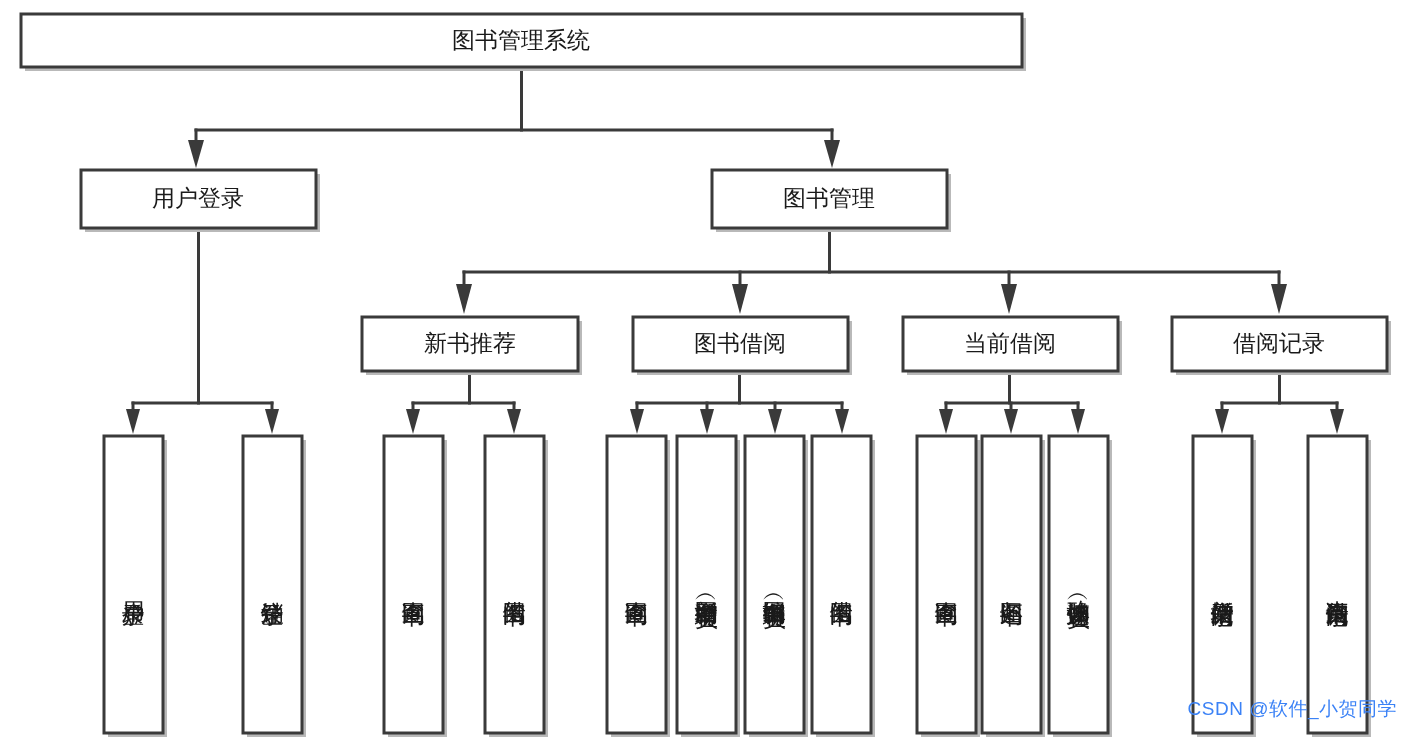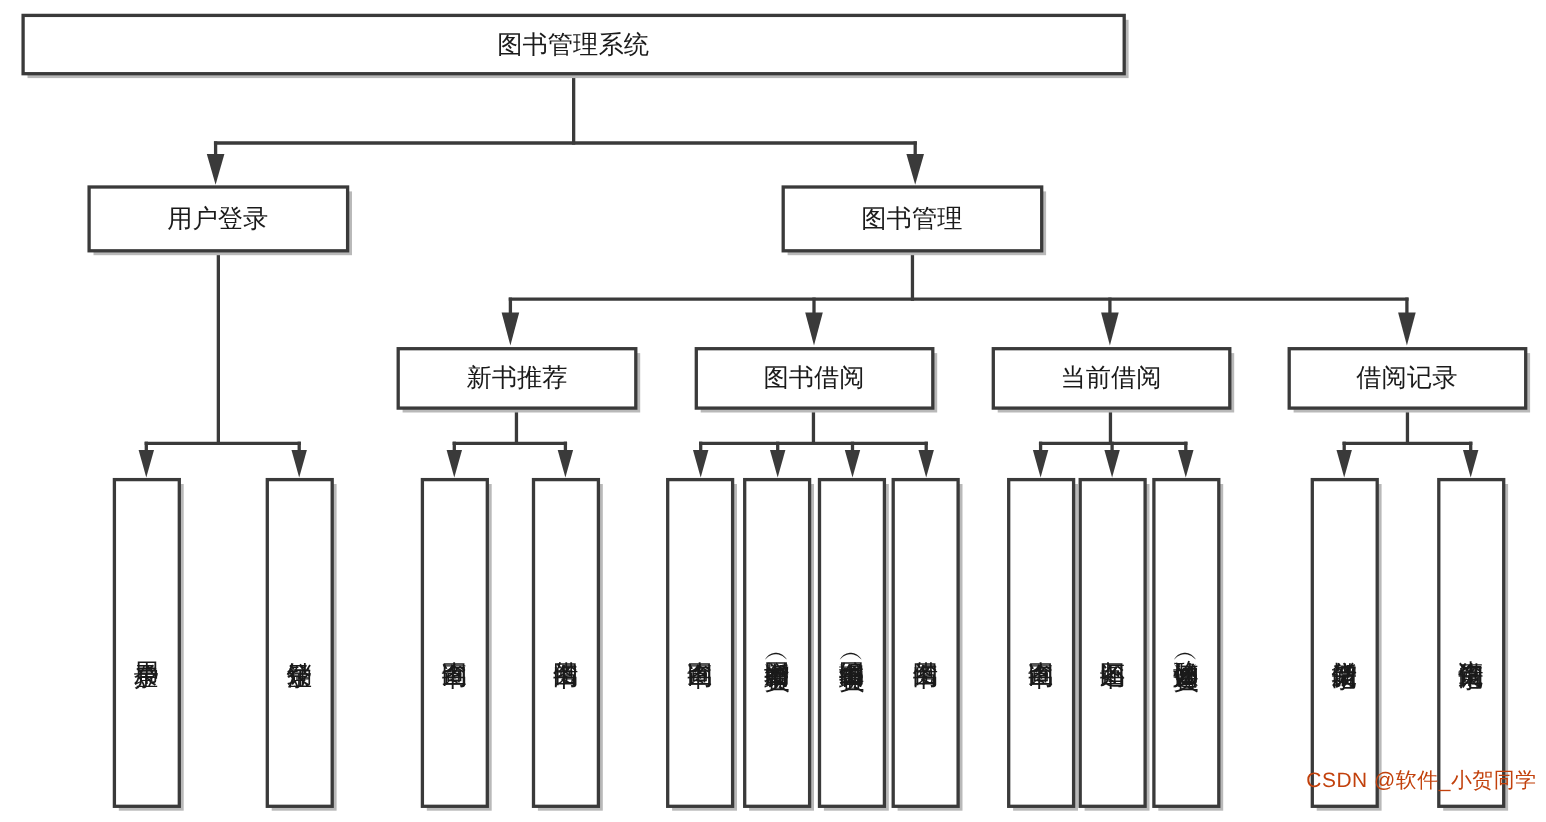--- a/index.html
+++ b/index.html
@@ -67,21 +67,21 @@
     justify-content: center;
     text-align: center;
     pointer-events: none;
   }
   .watermark {
     position: absolute;
     right: 8px;
     bottom: 6px;
     font-family: "Liberation Sans", "DejaVu Sans", sans-serif;
     font-size: 19px;
-    color: #c2410c;
+    color: #3b82f6;
     white-space: nowrap;
     letter-spacing: 0.5px;
   }
 </style>
 </head>
 <body>
 
 <div id="diagram-root">
 
   <svg id="diagram-canvas" viewBox="0 0 1405 747" xmlns="http://www.w3.org/2000/svg">

